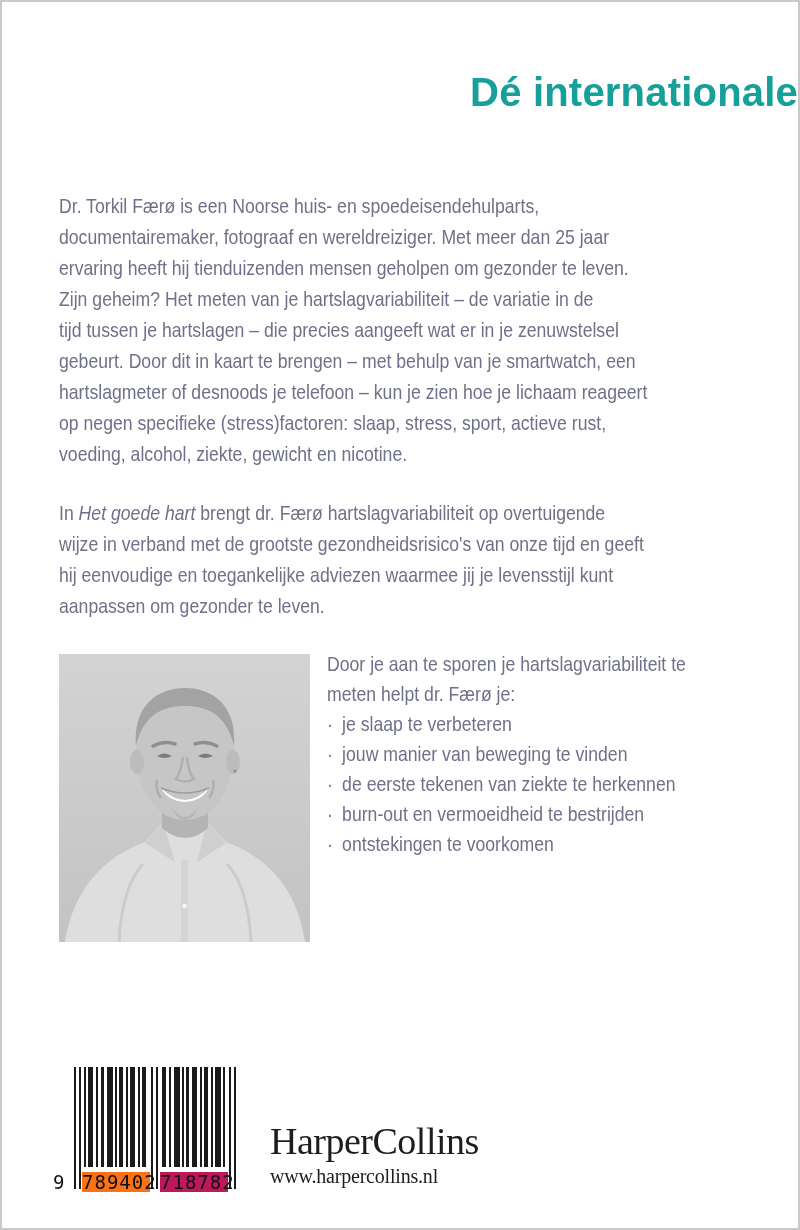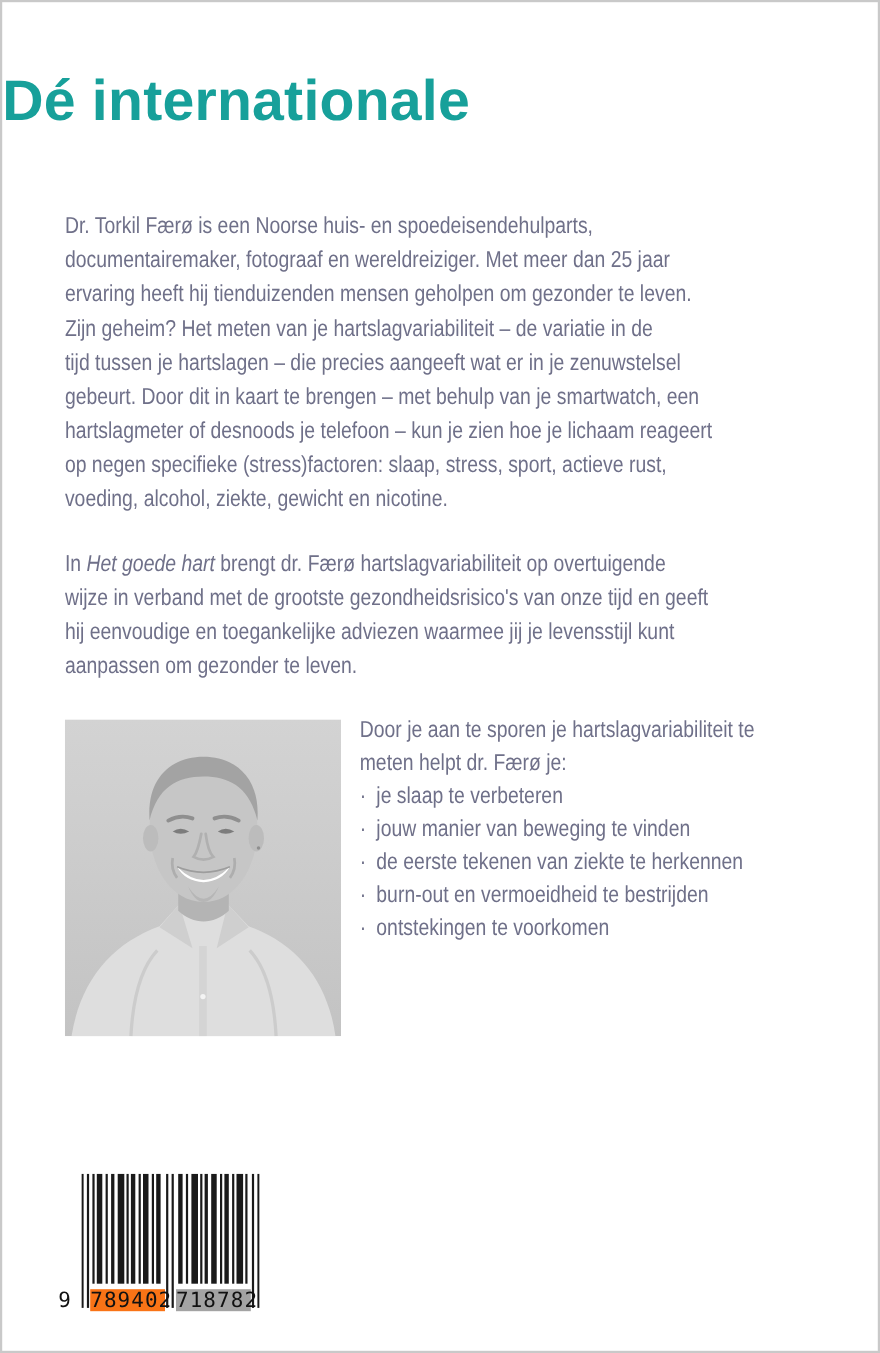--- a/index.html
+++ b/index.html
@@ -8,24 +8,24 @@
     width:800px; height:1230px;
     box-sizing:border-box;
     background:#ffffff;
     border:2px solid #c9c9c9;
     overflow:hidden;
     font-family:"Liberation Sans", sans-serif;
   }
   
   .title {
     position:absolute; top:67px; left:0; right:0;
-    text-align:left;
+    text-align:right;
     color:#17a09a;
     font-weight:bold;
-    font-size:52px;
+    font-size:40px;
     line-height:46px;
     letter-spacing:0.2px;
   }
   .title span { display:block; }
   
   .para {
     position:absolute; left:57px; width:860px;
     color:#6f7089;
     font-size:21px;
     line-height:31px;
@@ -62,21 +62,21 @@
   .barcode svg { display:block; }
   .bc-digit {
     position:absolute; bottom:-3px;
     font-family:"DejaVu Sans Mono", monospace;
     font-size:19px; line-height:20px;
     color:#111111;
     letter-spacing:1px;
   }
   .bc-first { left:-21px; width:16px; text-align:left; }
   .bc-left  { left:8px;  width:68px; text-align:center; background:#f97316; }
-  .bc-right { left:86px; width:68px; background:#a3a3a3; }
+  .bc-right { left:86px; width:68px; background:#be185d; }
   .publisher-block {
     position:absolute; left:268px; top:1118px;
     color:#1d1d1b;
     font-family:"Liberation Serif", serif;
   }
   .publisher-logo {
     font-size:38px; line-height:42px; letter-spacing:-0.5px;
   }
   .publisher-site {
     font-size:20px; line-height:24px; margin-top:2px; letter-spacing:-0.2px;
@@ -217,14 +217,18 @@
         <rect x="137" y="0" width="2" height="100"></rect>
           <rect x="141" y="0" width="6" height="100"></rect>
         <rect x="149" y="0" width="2" height="100"></rect>
       </g>
     </svg>
     <span class="bc-digit bc-first">9</span>
     <span class="bc-digit bc-left">789402</span>
     <span class="bc-digit bc-right">718782</span>
   </div>
 
+  <div class="publisher-block">
+    <div class="publisher-logo">HarperCollins</div>
+    <div class="publisher-site">www.harpercollins.nl</div>
+  </div>
 
 </div>
 
 </body></html>

